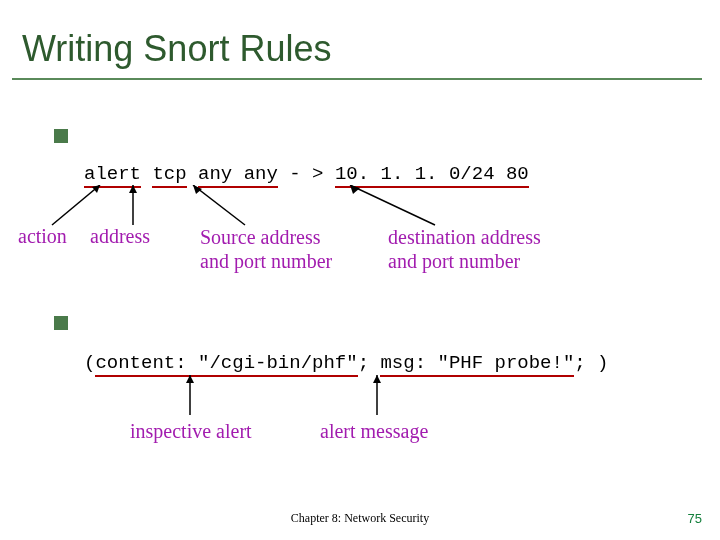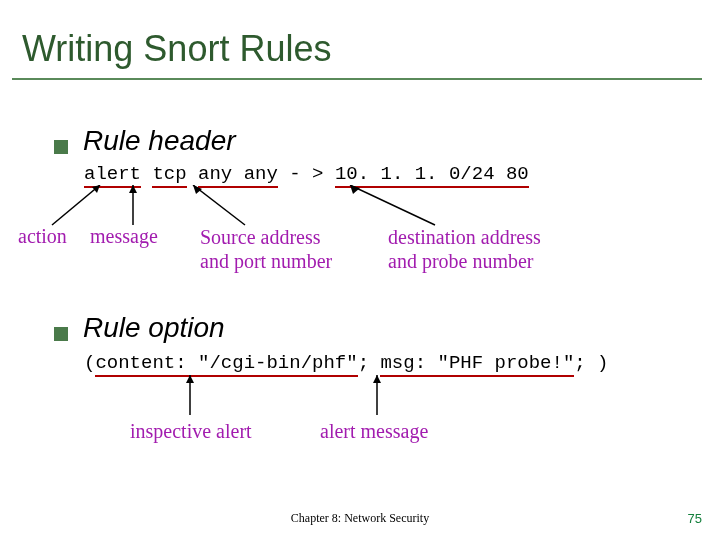--- a/index.html
+++ b/index.html
@@ -81,21 +81,20 @@
   .abs { position: absolute; }
 </style>
 </head>
 <body>
 
 <div class="title">Writing Snort Rules</div>
 <div class="title-underline"></div>
 
 <div class="section-heading abs" style="left:54px; top:125px;">
   <span class="bullet"></span>
-  <span class="heading-text">Rule header</span>
 </div>
 
 <div class="abs rule-line" style="left:84px; top:163px;">
   <span class="underlined">alert</span>
   <span> </span>
   <span class="underlined">tcp</span>
   <span> </span>
   <span class="underlined">any any</span>
   <span> </span>
   <span>- &gt;</span>
@@ -114,29 +113,28 @@
 <svg class="arrow" style="left:175px; top:185px;" width="90" height="50">
   <line x1="18" y1="0" x2="70" y2="40" stroke="#000" stroke-width="1.5"></line>
   <polygon points="18,0 21,9 27,4" fill="#000"></polygon>
 </svg>
 <svg class="arrow" style="left:335px; top:185px;" width="120" height="50">
   <line x1="15" y1="0" x2="100" y2="40" stroke="#000" stroke-width="1.5"></line>
   <polygon points="15,0 18,9 25,3" fill="#000"></polygon>
 </svg>
 
 <div class="abs label" style="left:18px; top:225px;">action</div>
-<div class="abs label" style="left:90px; top:225px;">message</div>
+<div class="abs label" style="left:90px; top:225px;">address</div>
 <div class="abs label" style="left:200px; top:225px; white-space:pre-line; line-height:1.2;">Source address
 and port number</div>
 <div class="abs label" style="left:388px; top:225px; white-space:pre-line; line-height:1.2;">destination address
-and probe number</div>
+and port number</div>
 
 <div class="section-heading abs" style="left:54px; top:312px;">
   <span class="bullet"></span>
-  <span class="heading-text">Rule option</span>
 </div>
 
 <div class="abs rule-line" style="left:84px; top:352px;">
   <span>(</span><span class="underlined">content: "/cgi-bin/phf"</span><span>; </span><span class="underlined">msg: "PHF probe!"</span><span>; )</span>
 </div>
 
 <svg class="arrow" style="left:175px; top:375px;" width="30" height="50">
   <line x1="15" y1="0" x2="15" y2="40" stroke="#000" stroke-width="1.5"></line>
   <polygon points="15,0 11,8 19,8" fill="#000"></polygon>
 </svg>

